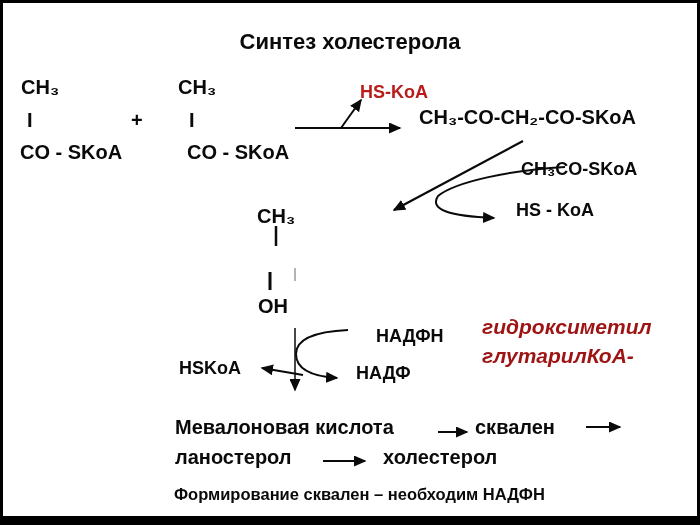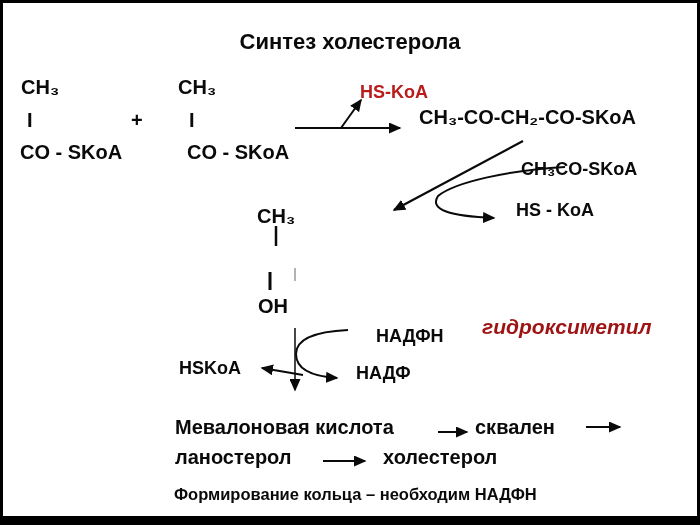--- a/index.html
+++ b/index.html
@@ -72,23 +72,24 @@
 
   <div class="t f22" style="left:257px;top:205px;">CH₃</div>
   <div class="t f22" style="left:258px;top:295px;">OH</div>
 
   <div class="t f18" style="left:376px;top:327px;">НАДФН</div>
   <div class="t f18" style="left:356px;top:364px;">НАДФ</div>
   <div class="t f18" style="left:179px;top:359px;">HSKoA</div>
 
   <div class="enzyme">
     <div>гидроксиметил</div>
+    <div>глутарилКоА-</div>
   </div>
 
   <div class="t f22" style="left:175px;top:416px;">Мевалоновая кислота</div>
   <div class="t f22" style="left:475px;top:416px;">сквален</div>
   <div class="t f22" style="left:175px;top:446px;">ланостерол</div>
   <div class="t f22" style="left:383px;top:446px;">холестерол</div>
 
-  <div class="footnote">Формирование кольца – необходим НАДФН</div>
+  <div class="footnote">Формирование сквален – необходим НАДФН</div>
 
   <div class="frame"></div>
 </div>
 
 </body></html>

